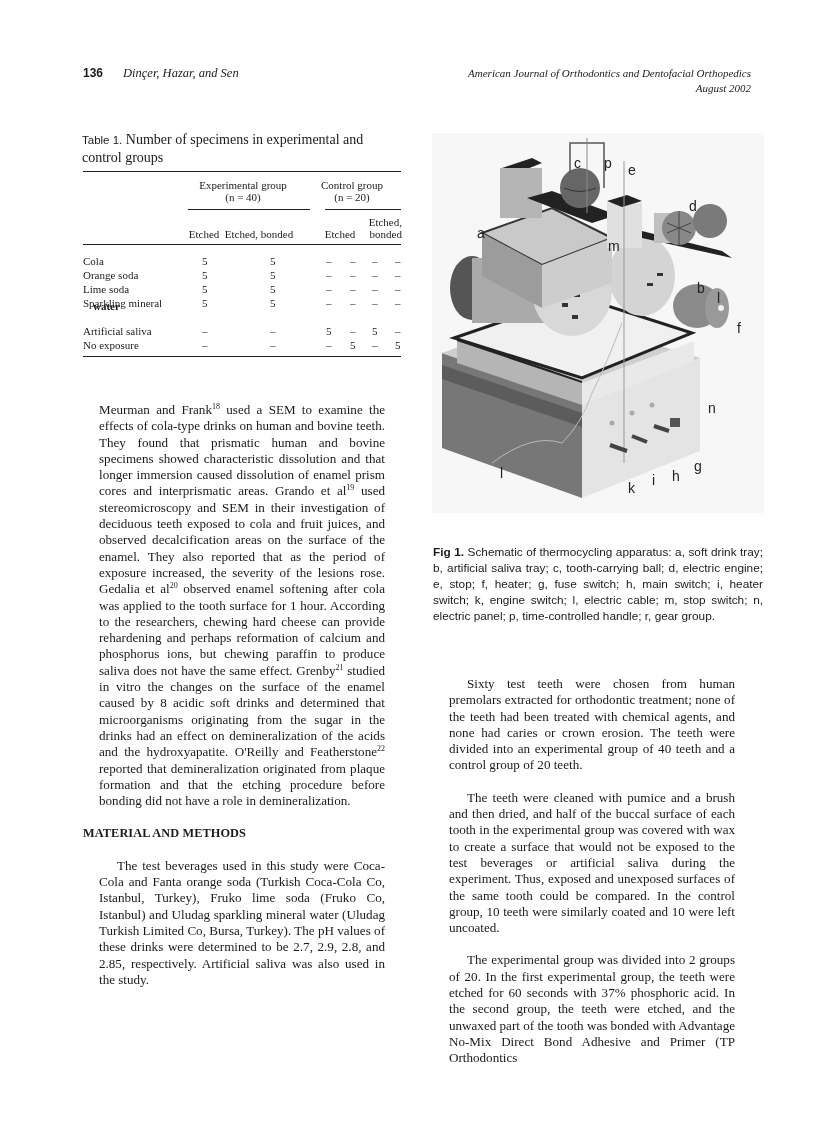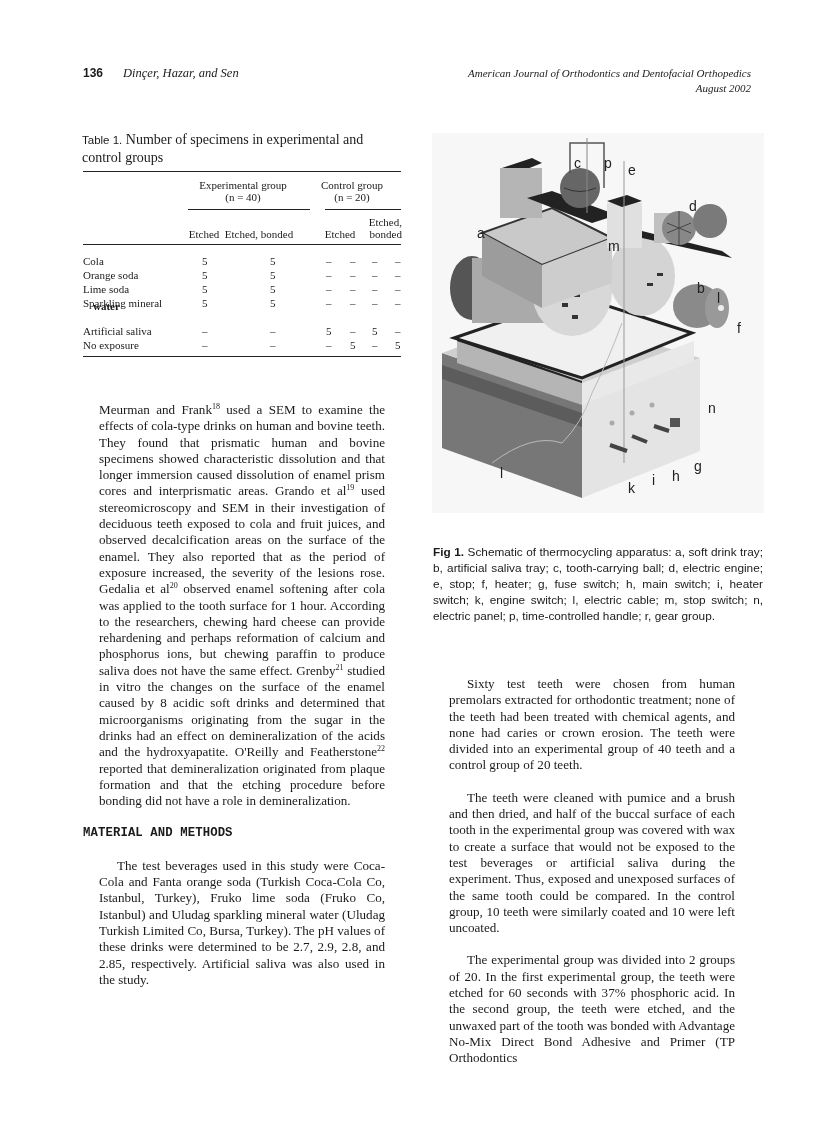--- a/index.html
+++ b/index.html
@@ -13,21 +13,21 @@
 
   .tbl-title { left:82px; top:131px; width:320px; font-size:14px; line-height:17px; }
   .tbl-title .lab { font-family:"Liberation Sans", sans-serif; font-size:11.5px; }
   .rule { position:absolute; background:#222; }
   .tbl-cell { position:absolute; font-size:11px; line-height:13px; }
   .tbl-head { position:absolute; font-size:11px; text-align:center; line-height:12px; }
 
   .col { position:absolute; font-size:13.1px; line-height:16.3px; text-align:justify; }
   .col p { margin:16px; }
   .col p.ind { text-indent:18px; }
-  .sec { font-family:Liberation Mono, monospace; font-weight:bold; font-size:12.3px; margin:10px 0 2px 0; letter-spacing:0.1px; }
+  .sec { font-family:Liberation Serif, serif; font-weight:bold; font-size:12.3px; margin:10px 0 2px 0; letter-spacing:0.1px; }
   sup, sub { font-size:8px; line-height:0; }
   .fig-cap { left:433px; top:531px; width:330px; font-family:"Liberation Sans", sans-serif; font-size:11.8px; line-height:16px; text-align:justify;margin-top:13px; }
   .fig-cap .lab { font-weight:bold; }
   .fig { left:432px; top:133px; width:332px; height:380px; }
   .flab { font-family:"Liberation Sans", sans-serif; font-size:14px; fill:#222; }
 </style>
 </head>
 <body>
 
 <div class="abs hdr-left">

